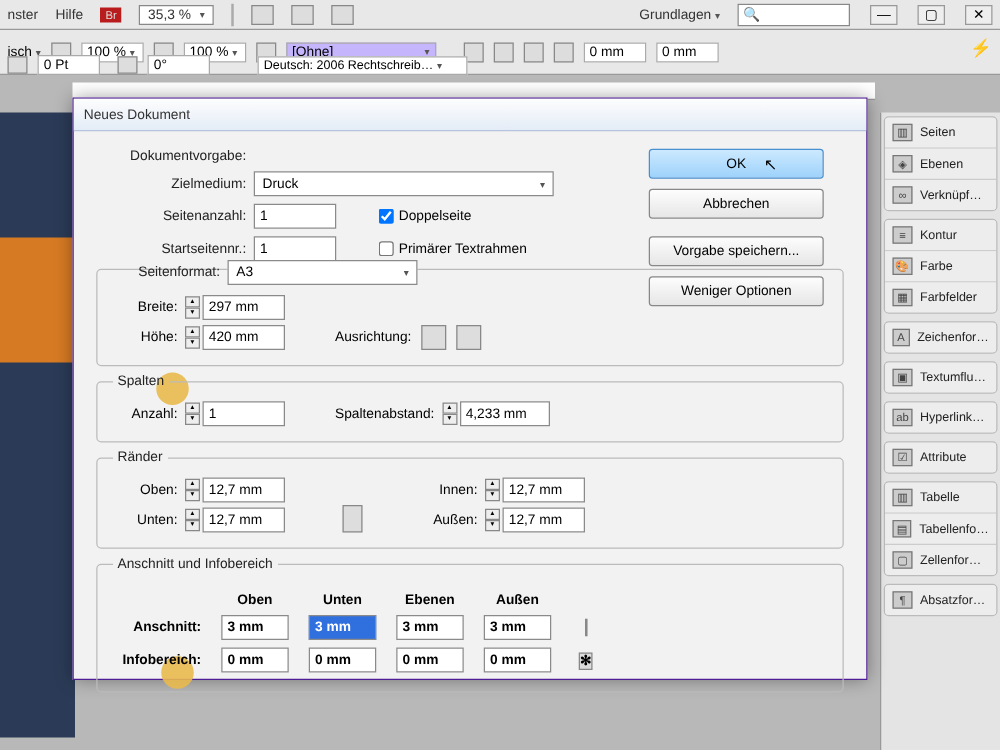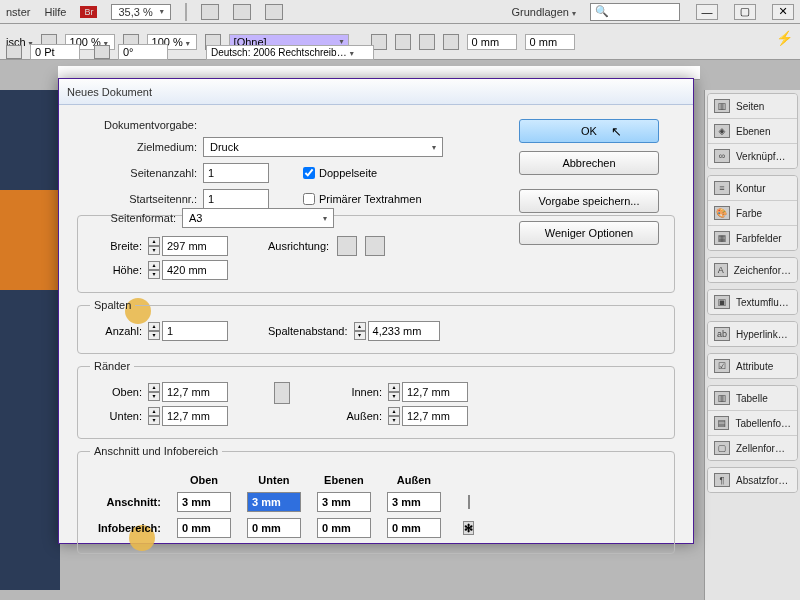--- a/index.html
+++ b/index.html
@@ -51,21 +51,21 @@
 
   fieldset{border:1px solid #bbb;border-radius:4px;padding:10px 12px 12px 12px;margin-top:6px}
   legend{padding:0 4px;color:#222}
   .spin{display:flex;align-items:center;gap:2px}
   .spinbtns{display:flex;flex-direction:column}
   .spinbtns div{width:12px;height:9px;border:1px solid #888;background:#eee;font-size:6px;line-height:6px;text-align:center}
   .pair{display:flex;align-items:center;gap:6px}
   .pair .plbl{width:52px;text-align:right}
   .ori-ico{width:20px;height:20px;border:1px solid #888;background:#ddd;display:inline-block;margin-left:2px}
 
-  .colrow{display:flex;gap:40px;align-items:flex-start}
+  .colrow{display:flex;gap:40px;align-items:flex-end}
   .link-ico{width:16px;height:22px;border:1px solid #888;background:#ddd;margin-left:6px}
 
   .highlight{position:absolute;width:26px;height:26px;border-radius:50%;background:#e9b94e;opacity:.9}
   .hi1{left:66px;top:219px}
   .hi2{left:70px;top:446px}
 
   table.bleed{border-collapse:collapse;margin-top:4px}
   table.bleed th,table.bleed td{padding:3px 8px;font-weight:bold;text-align:center}
   table.bleed td .txtin{width:54px}
   .bleed-sel{background:#2f6fde;color:#fff}

